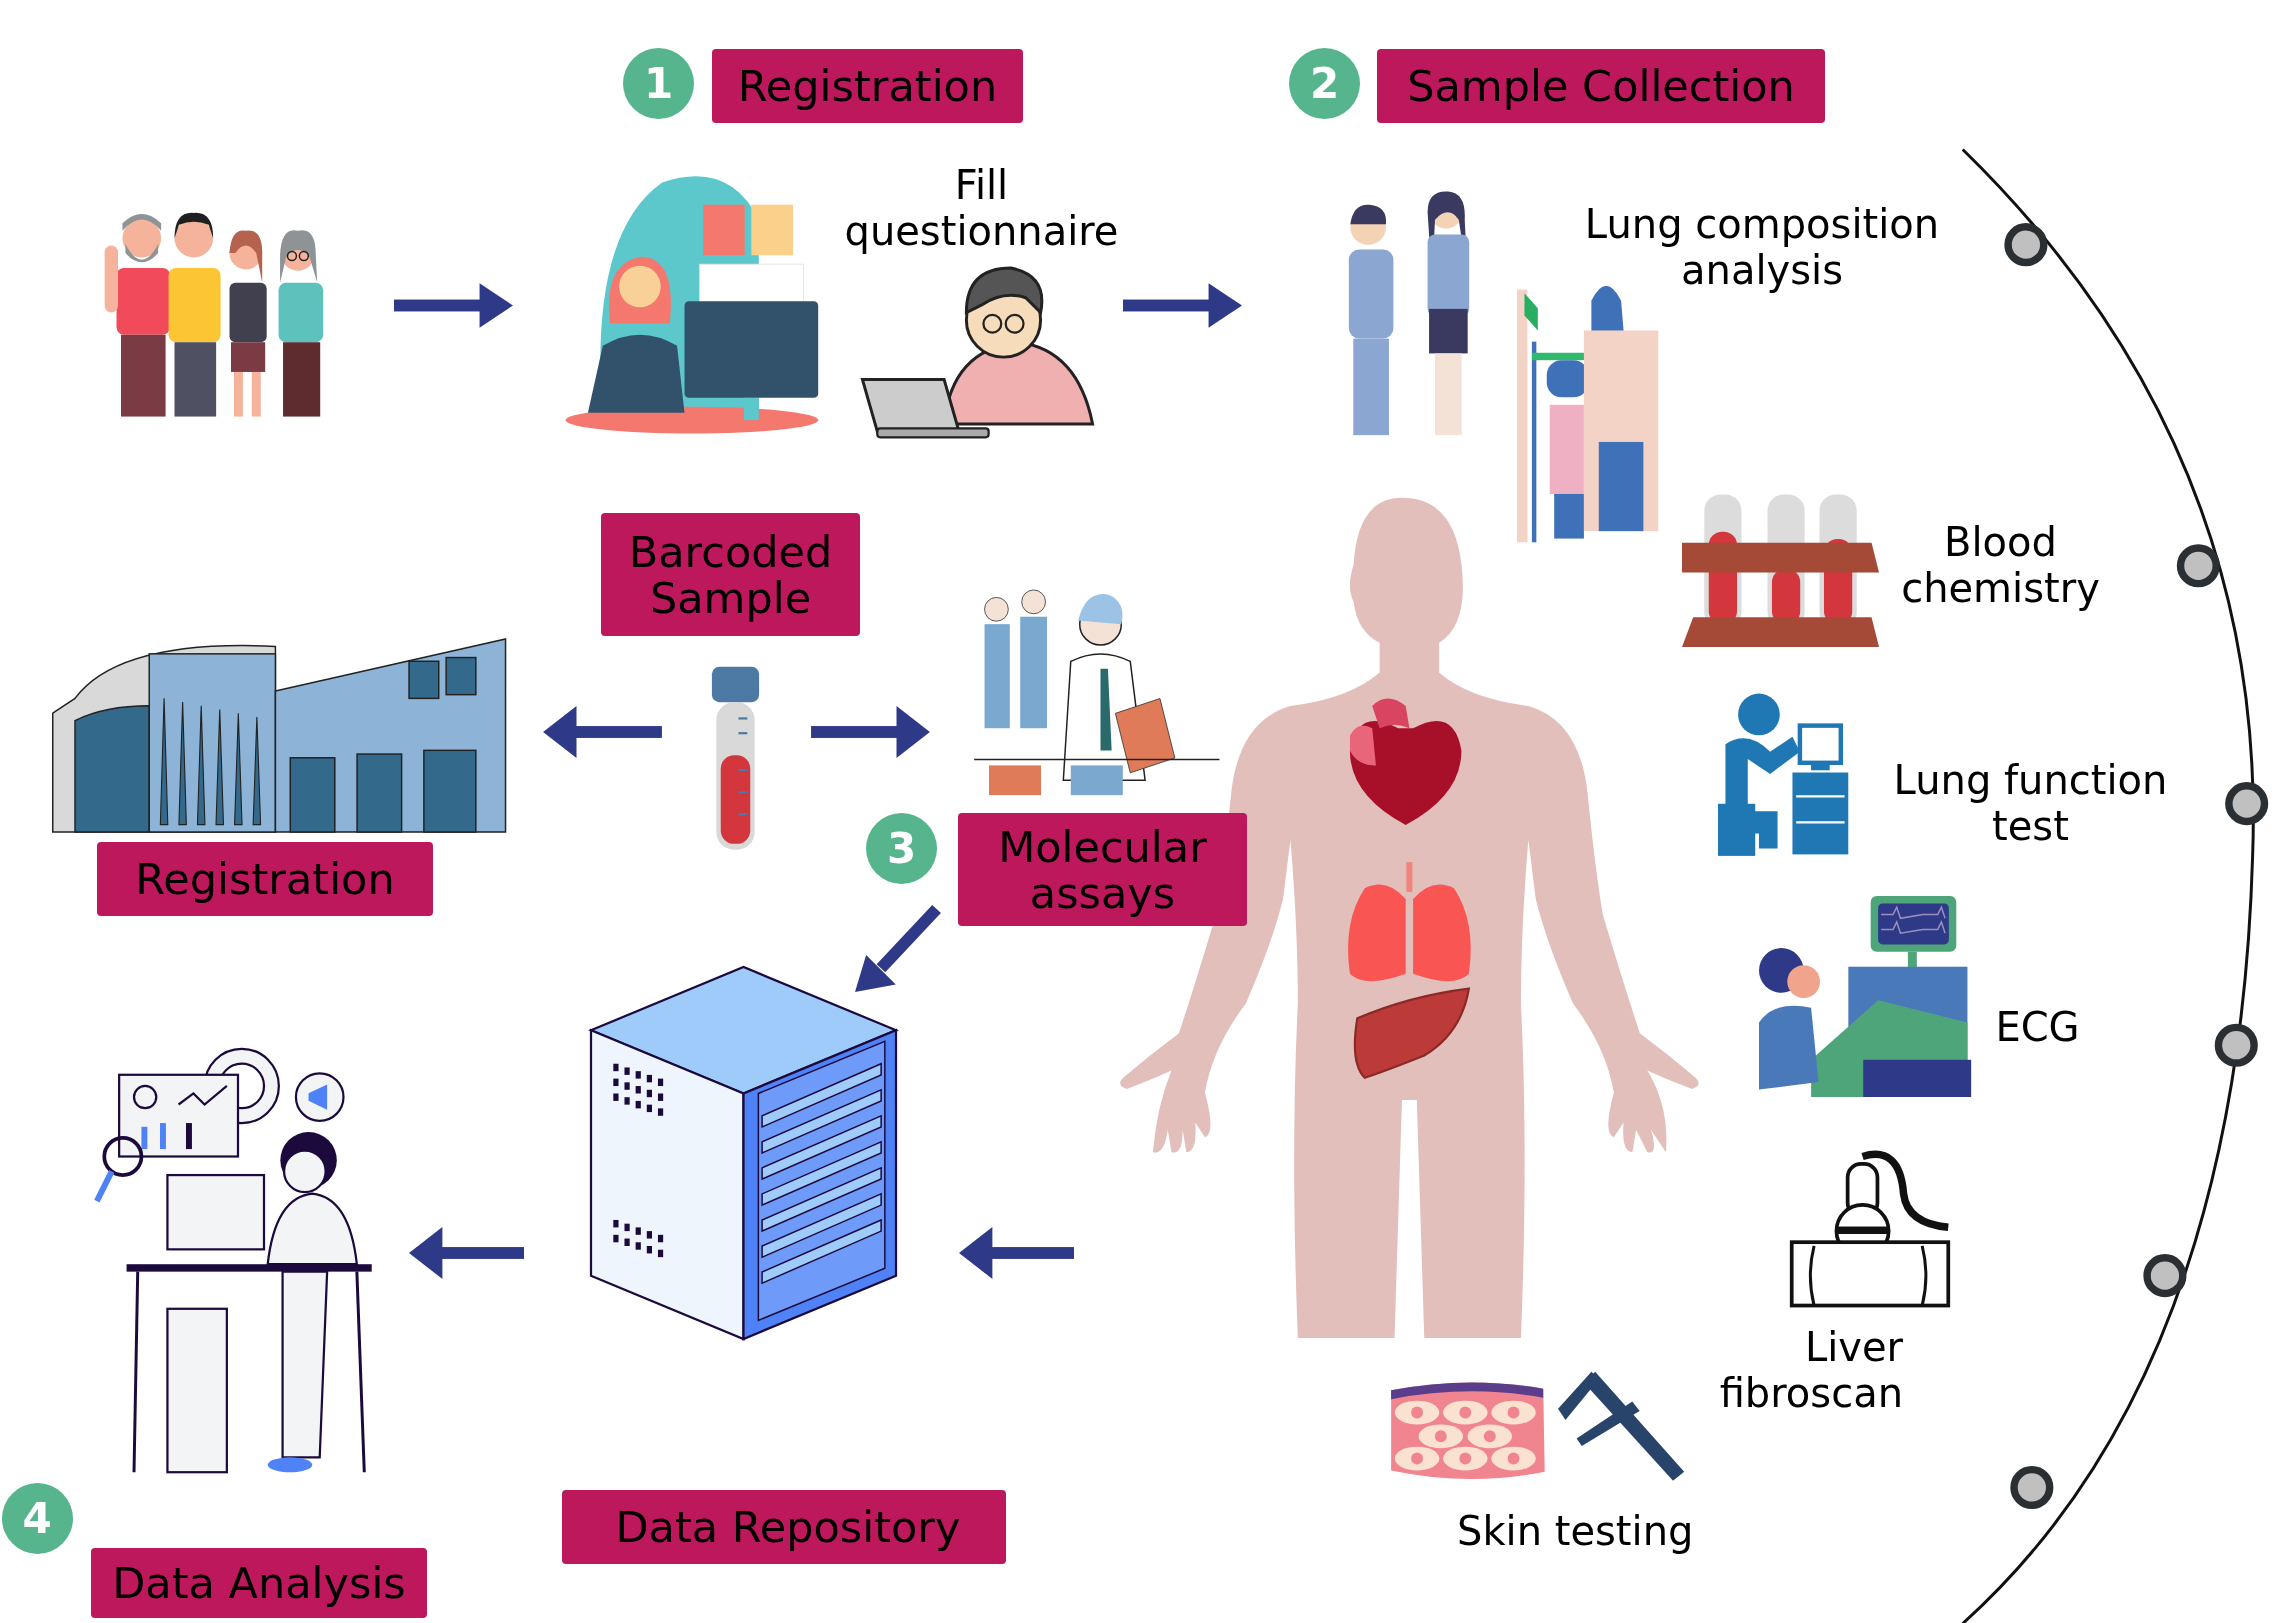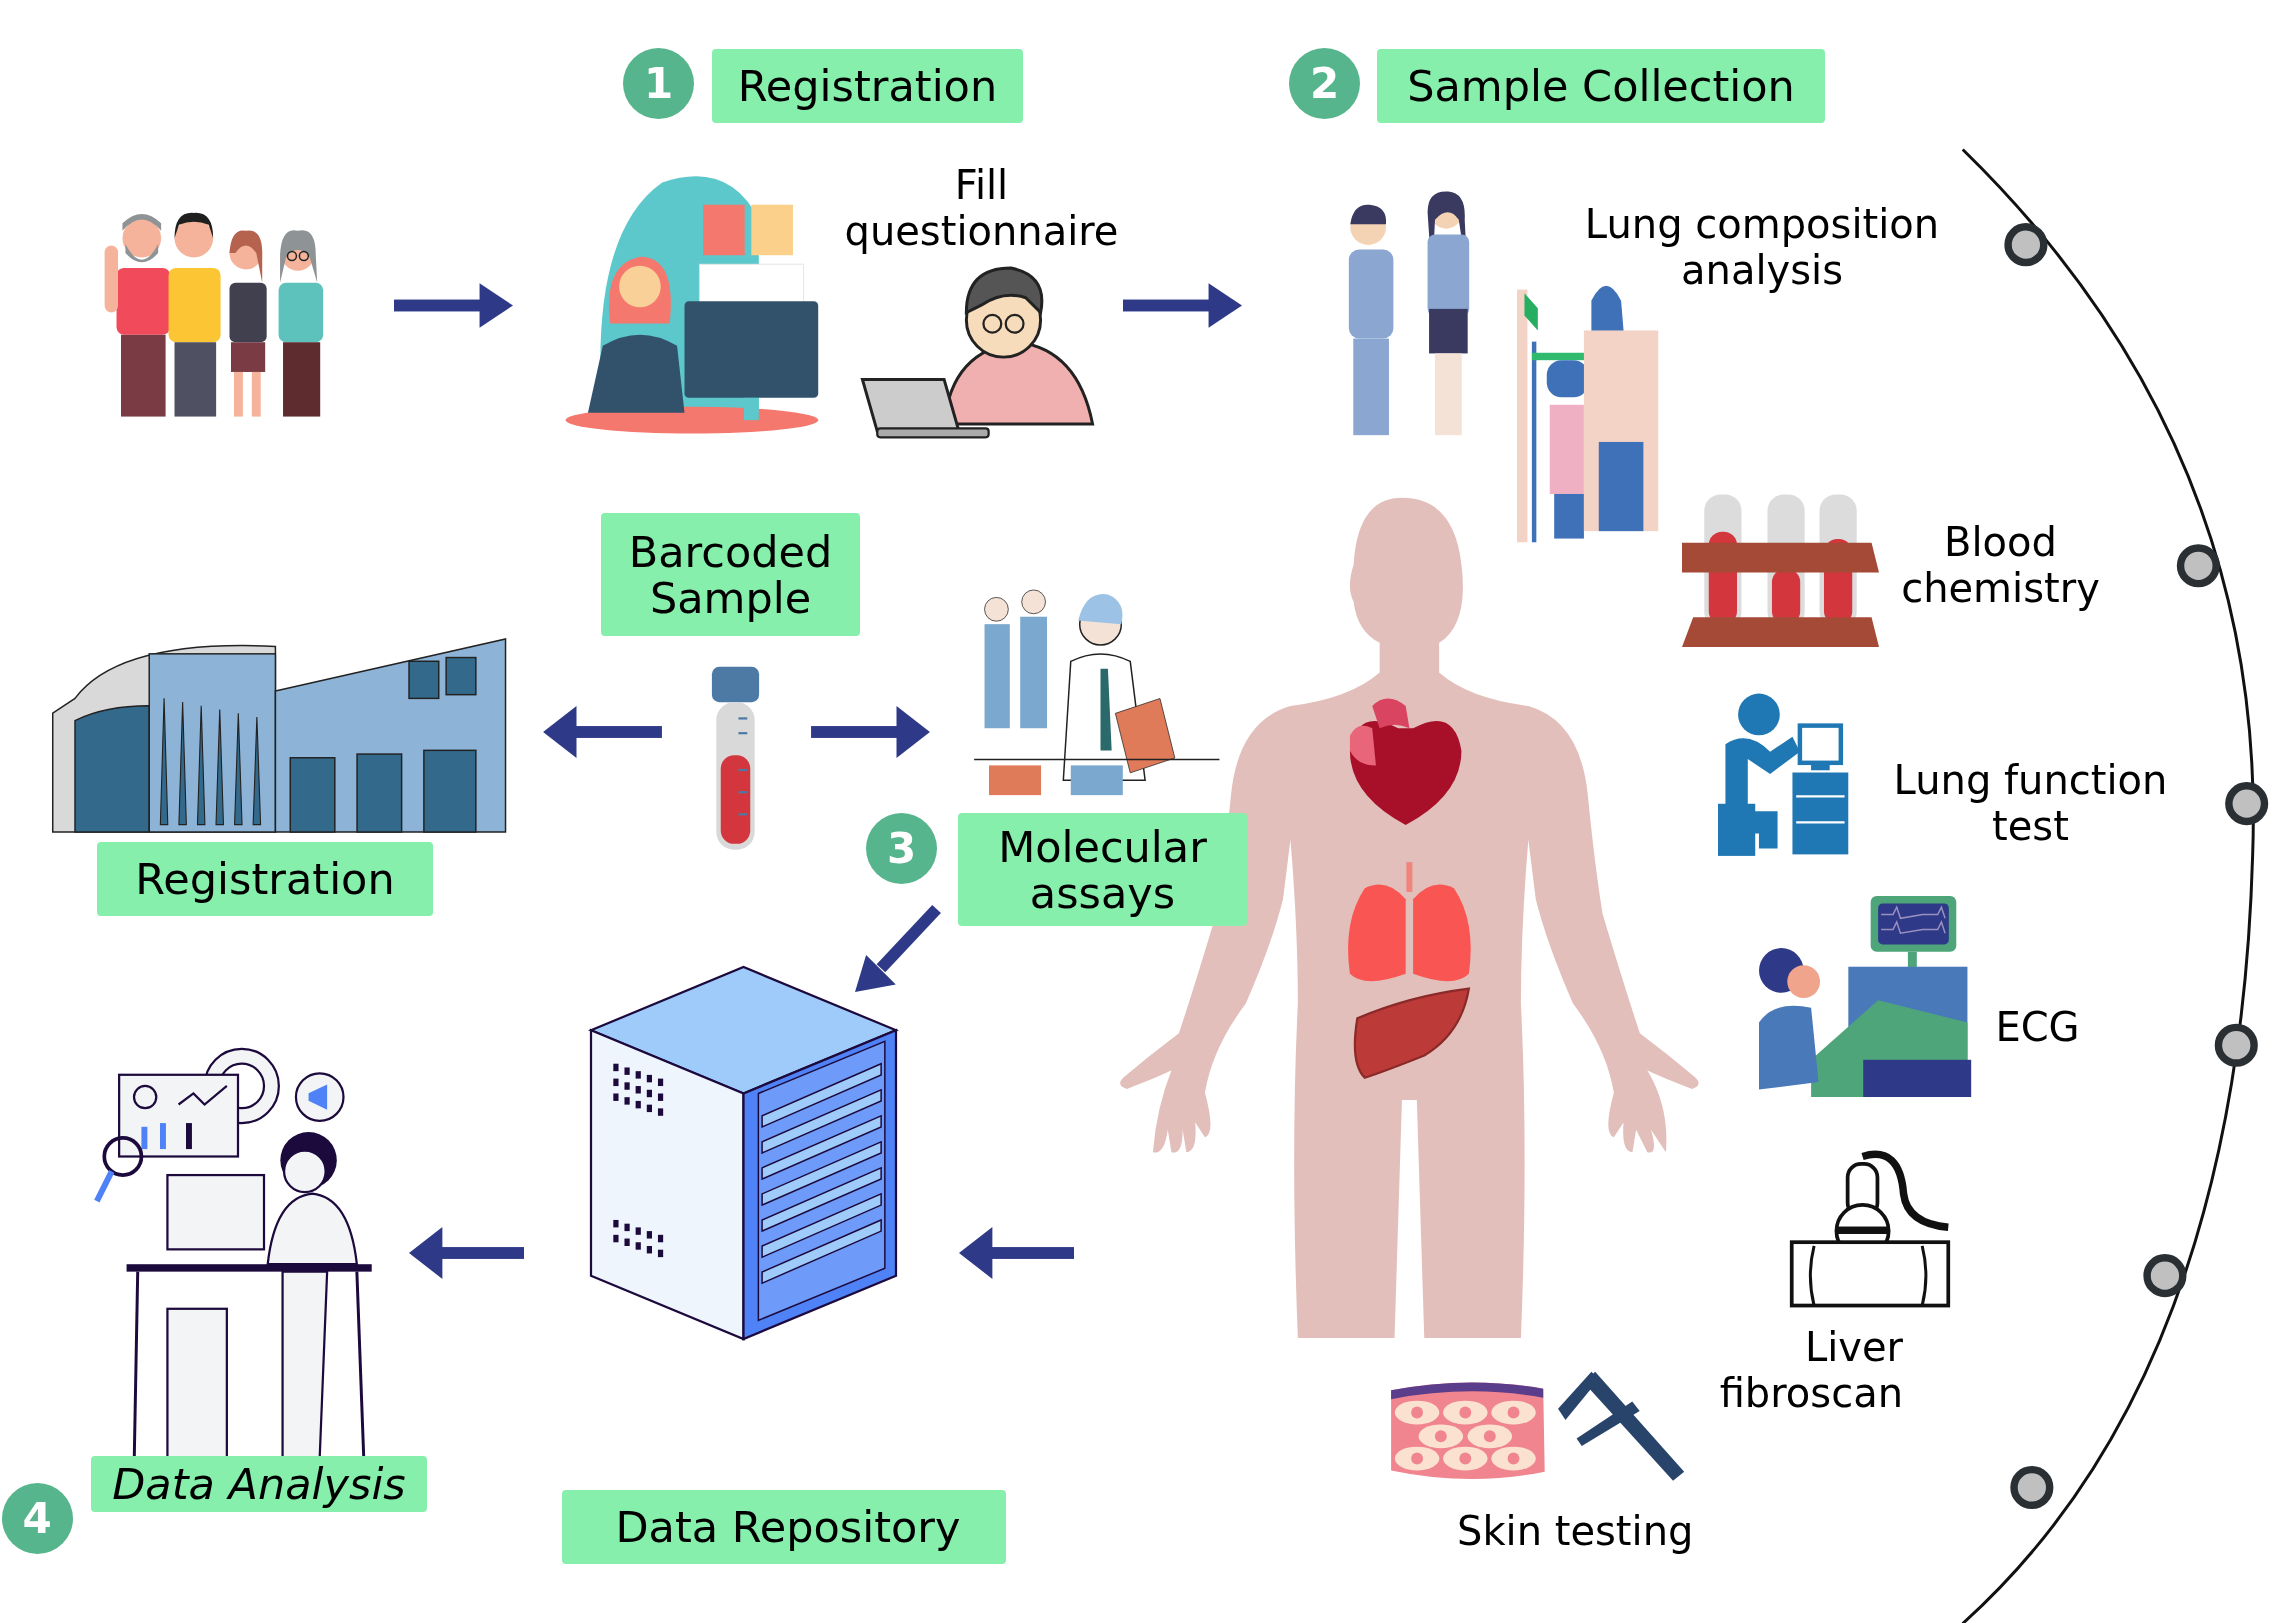--- a/index.html
+++ b/index.html
@@ -1,17 +1,17 @@
 <!DOCTYPE html>
 <html style="font-size:12px"><head>
 <meta charset="utf-8">
 <style>
   html, body { margin:0; padding:0; background:#ffffff; }
   body { width:2295px; height:1623px; position:relative; overflow:hidden; font-family:"DejaVu Sans", "Liberation Sans", sans-serif; color:#000; }
-  .pill { position:absolute; background:#86efac; border-radius:4px; display:flex; align-items:center; justify-content:center; text-align:center; font-size:43px; line-height:46px; color:#000; padding:0 18px; box-sizing:border-box; }
+  .pill { position:absolute; background:#be185d; border-radius:4px; display:flex; align-items:center; justify-content:center; text-align:center; font-size:43px; line-height:46px; color:#000; padding:0 18px; box-sizing:border-box; }
   .badge { position:absolute; width:71px; height:71px; border-radius:50%; background:#57b58d; color:#fff; font-size:42px; font-weight:bold; display:flex; align-items:center; justify-content:center; }
   .label { position:absolute; font-size:40px; line-height:46px; text-align:center; color:#000; white-space:nowrap; }
   svg { position:absolute; overflow:visible; }
 </style>
 </head>
 <body>
 
 <div class="badge" style="left:623px;top:48px;">1</div>
 <div class="pill" style="left:712px;top:49px;width:311px;height:74px;">Registration</div>
 
@@ -382,14 +382,14 @@
   <line x1="370" y1="310" x2="380" y2="580" stroke="#1d0a3d" stroke-width="4"></line>
   <rect x="115" y="360" width="80" height="220" fill="#f3f4f6" stroke="#1d0a3d" stroke-width="3"></rect>
   <circle cx="305" cy="160" r="38" fill="#1d0a3d"></circle>
     <circle cx="300" cy="175" r="28" fill="#f3f4f6" stroke="#1d0a3d" stroke-width="3"></circle>
   <path d="M250 300 Q260 210 310 205 Q360 210 370 300Z" fill="#f3f4f6" stroke="#1d0a3d" stroke-width="3"></path>
   <path d="M270 310 L270 560 L320 560 L330 310Z" fill="#f3f4f6" stroke="#1d0a3d" stroke-width="3"></path>
   <ellipse cx="280" cy="570" rx="30" ry="10" fill="#4f82f7"></ellipse>
 </svg>
 
 <div class="badge" style="left:1.5px;top:1483px;">4</div>
-<div class="pill" style="left:91px;top:1456px;width:336px;height:56px;font-style:italic;">Data Analysis</div>
+<div class="pill" style="left:91px;top:1548px;width:336px;height:70px;">Data Analysis</div>
 
 
 </body></html>

